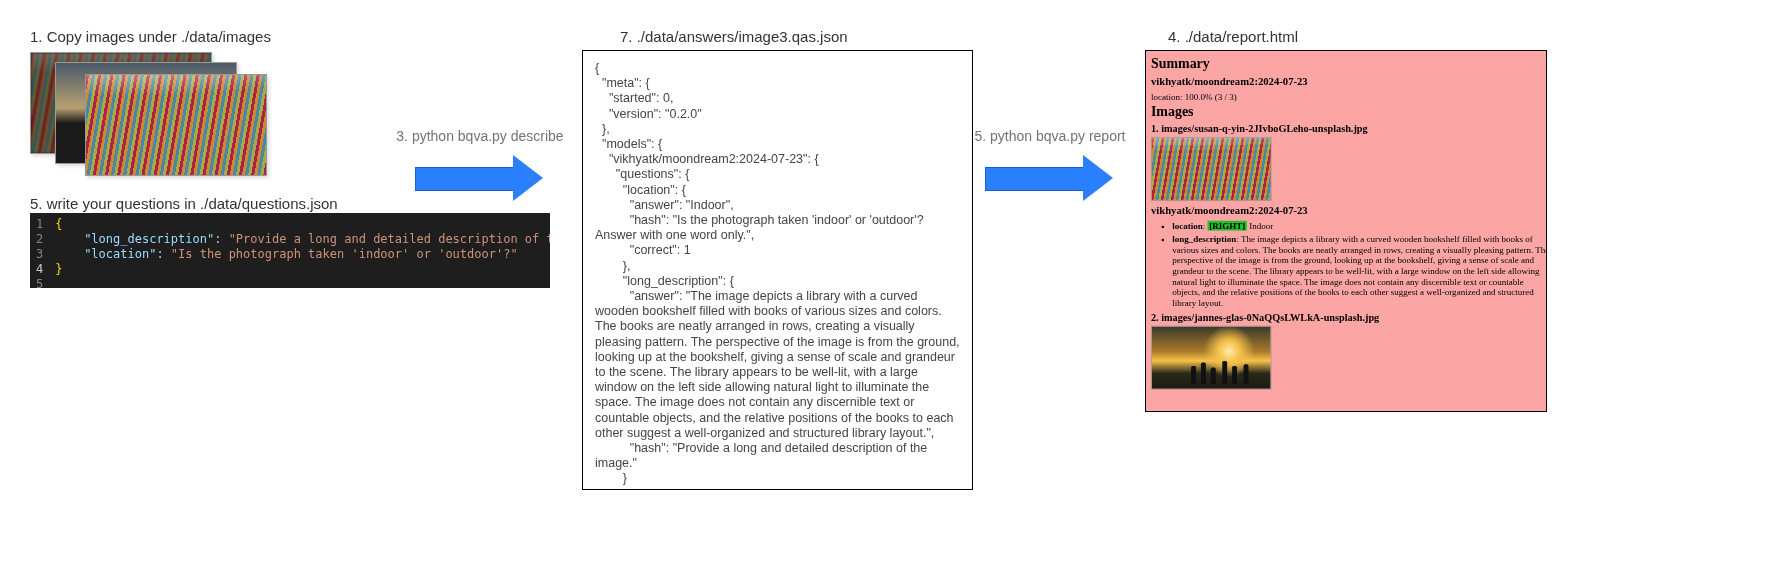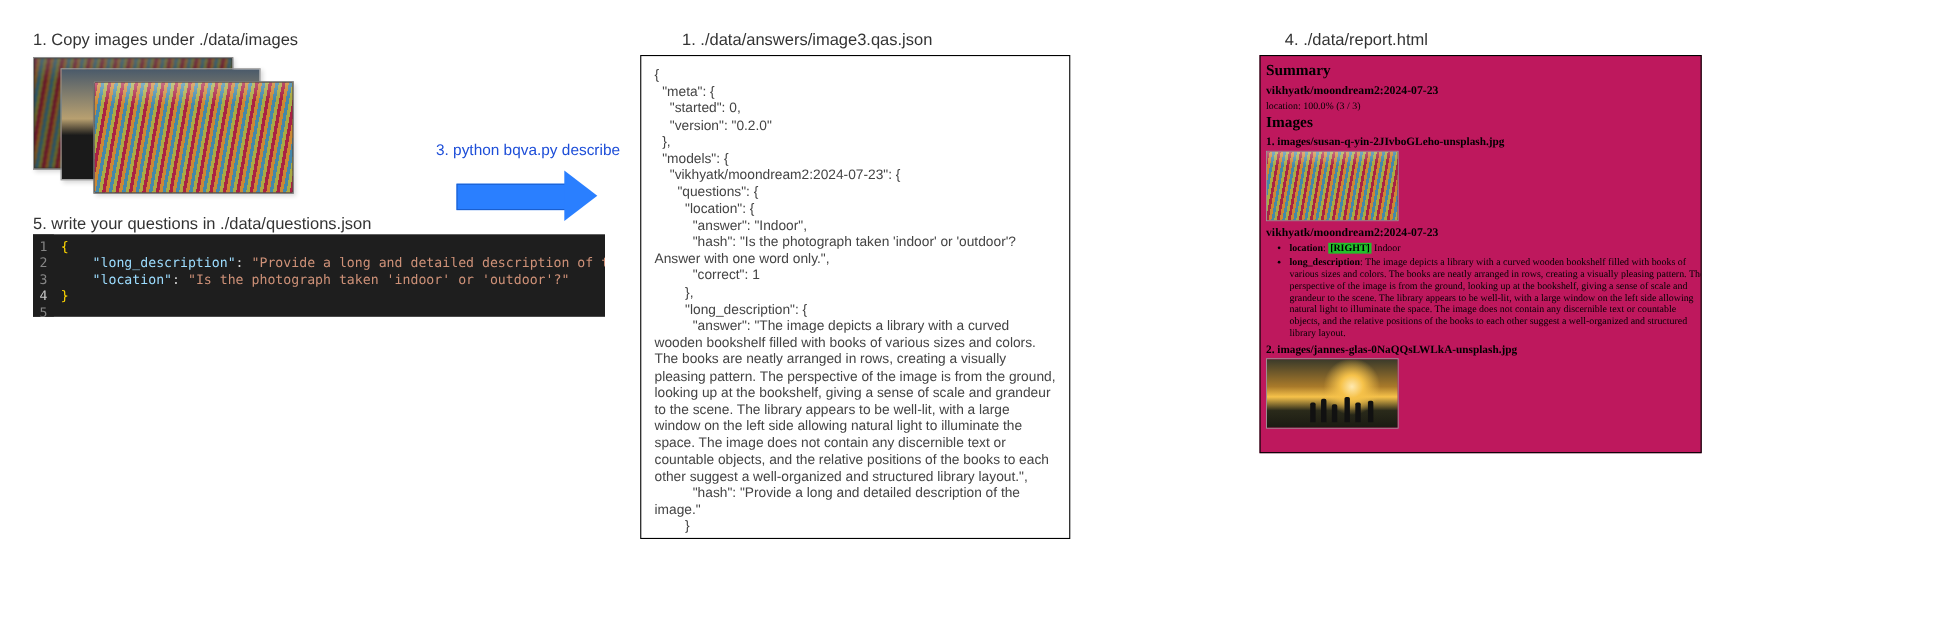--- a/index.html
+++ b/index.html
@@ -97,21 +97,21 @@
     width: 130px;
     height: 46px;
   }
   .arrow-caption {
     position: absolute;
     top: -27px;
     width: 200px;
     left: -35px;
     text-align: center;
     font-size: 14px;
-    color: #1d4ed8;
+    color: #737373;
     white-space: nowrap;
   }
   .arrow-body {
     position: absolute;
     left: 0; top: 12px;
     width: 98px; height: 22px;
     background: #2a7fff;
     border: 1px solid #1a5fd0;
   }
   .arrow-head {
@@ -153,21 +153,21 @@
   }
 
   
   .report-box {
     position: absolute;
     left: 1145px;
     top: 50px;
     width: 400px;
     height: 360px;
     border: 1.4px solid #000;
-    background: #be185d;
+    background: #fca5a5;
     font-family: "Times New Roman", Times, serif;
     color: #000;
     overflow: hidden;
   }
   .report-inner {
     transform: scale(0.82);
     transform-origin: top left;
     width: 488px;
     padding: 4px 6px;
   }
@@ -194,21 +194,21 @@
   }
 
 </style>
 </head>
 <body>
 
 <div class="canvas">
 
   <div class="step-caption" style="left:30px;  top:28px;">1. Copy images under ./data/images</div>
   <div class="step-caption" style="left:30px;  top:195px;">5. write your questions in ./data/questions.json</div>
-  <div class="step-caption" style="left:620px; top:28px;">1. ./data/answers/image3.qas.json</div>
+  <div class="step-caption" style="left:620px; top:28px;">7. ./data/answers/image3.qas.json</div>
   <div class="step-caption" style="left:1168px;top:28px;">4. ./data/report.html</div>
 
   <div class="image-stack">
     <div class="thumb thumb1">
       <div class="bookshelf-bg" style="filter:brightness(0.6) blur(1px);"></div>
     </div>
     <div class="thumb thumb2"></div>
     <div class="thumb thumb3">
       <div class="bookshelf-bg"></div>
     </div>
@@ -246,20 +246,25 @@
           "answer": "Indoor",
           "hash": "Is the photograph taken 'indoor' or 'outdoor'? Answer with one word only.",
           "correct": 1
         },
         "long_description": {
           "answer": "The image depicts a library with a curved wooden bookshelf filled with books of various sizes and colors. The books are neatly arranged in rows, creating a visually pleasing pattern. The perspective of the image is from the ground, looking up at the bookshelf, giving a sense of scale and grandeur to the scene. The library appears to be well-lit, with a large window on the left side allowing natural light to illuminate the space. The image does not contain any discernible text or countable objects, and the relative positions of the books to each other suggest a well-organized and structured library layout.",
           "hash": "Provide a long and detailed description of the image."
         }
       }</div>
 
+  <div class="arrow-wrap" style="left:985px; top:155px;">
+    <div class="arrow-caption">5. python bqva.py report</div>
+    <div class="arrow-body"></div>
+    <div class="arrow-head"></div>
+  </div>
 
   <div class="report-box">
     <div class="report-inner">
       <h2>Summary</h2>
       <h3>vikhyatk/moondream2:2024-07-23</h3>
       <div class="small">location: 100.0% (3 / 3)</div>
       <h2>Images</h2>
       <div class="imgline">1. images/susan-q-yin-2JIvboGLeho-unsplash.jpg</div>
       <div class="report-thumb">
           <div class="bookshelf-bg"></div>

